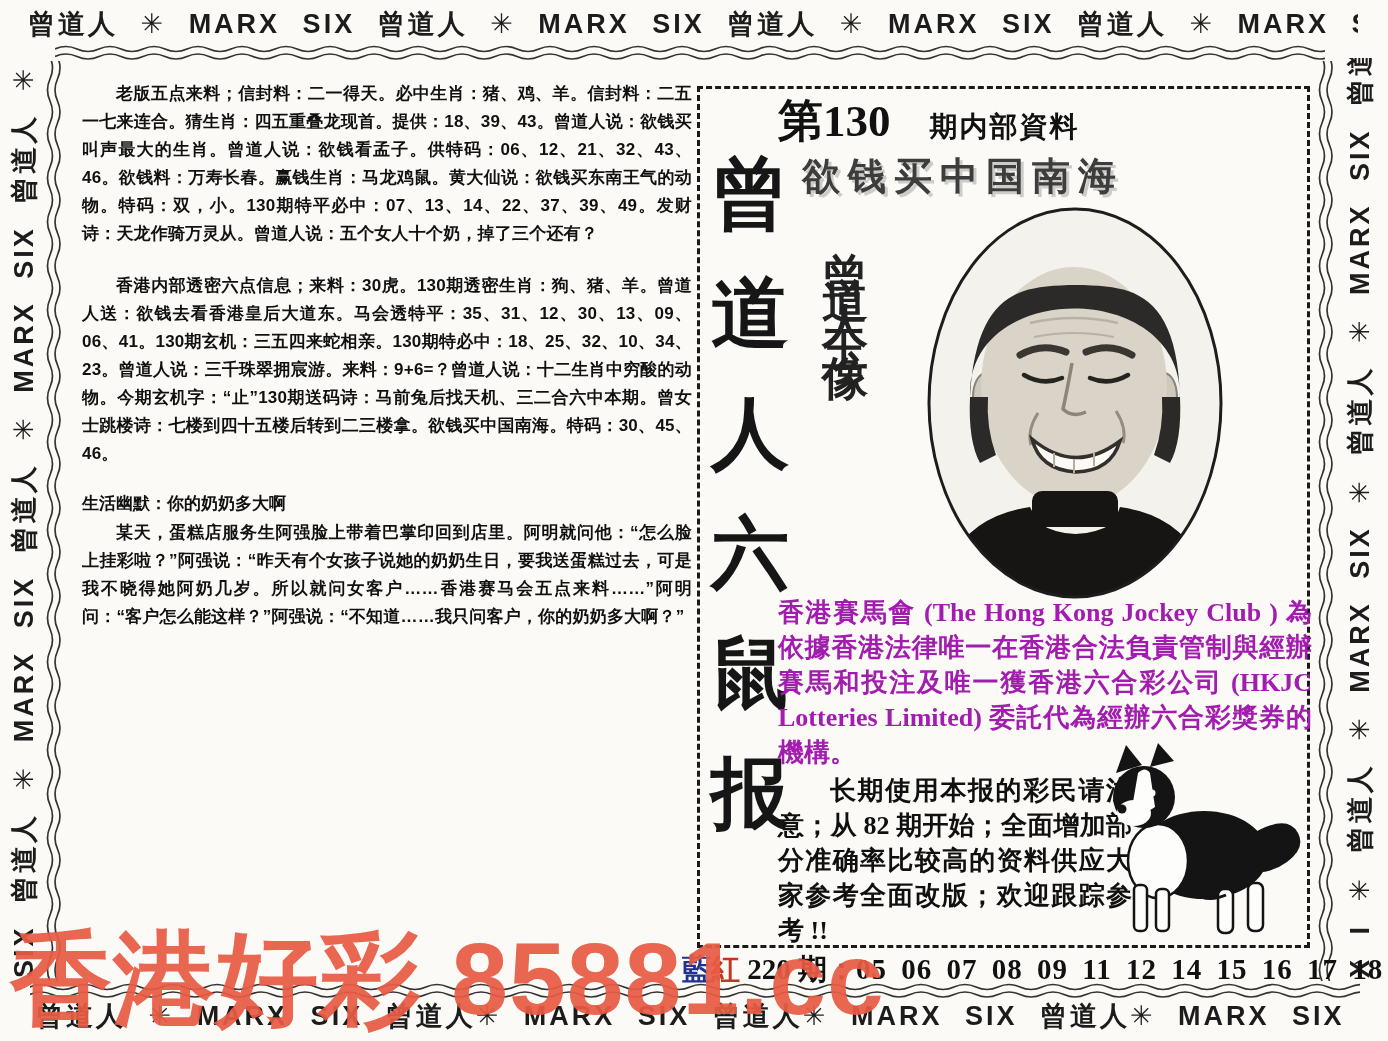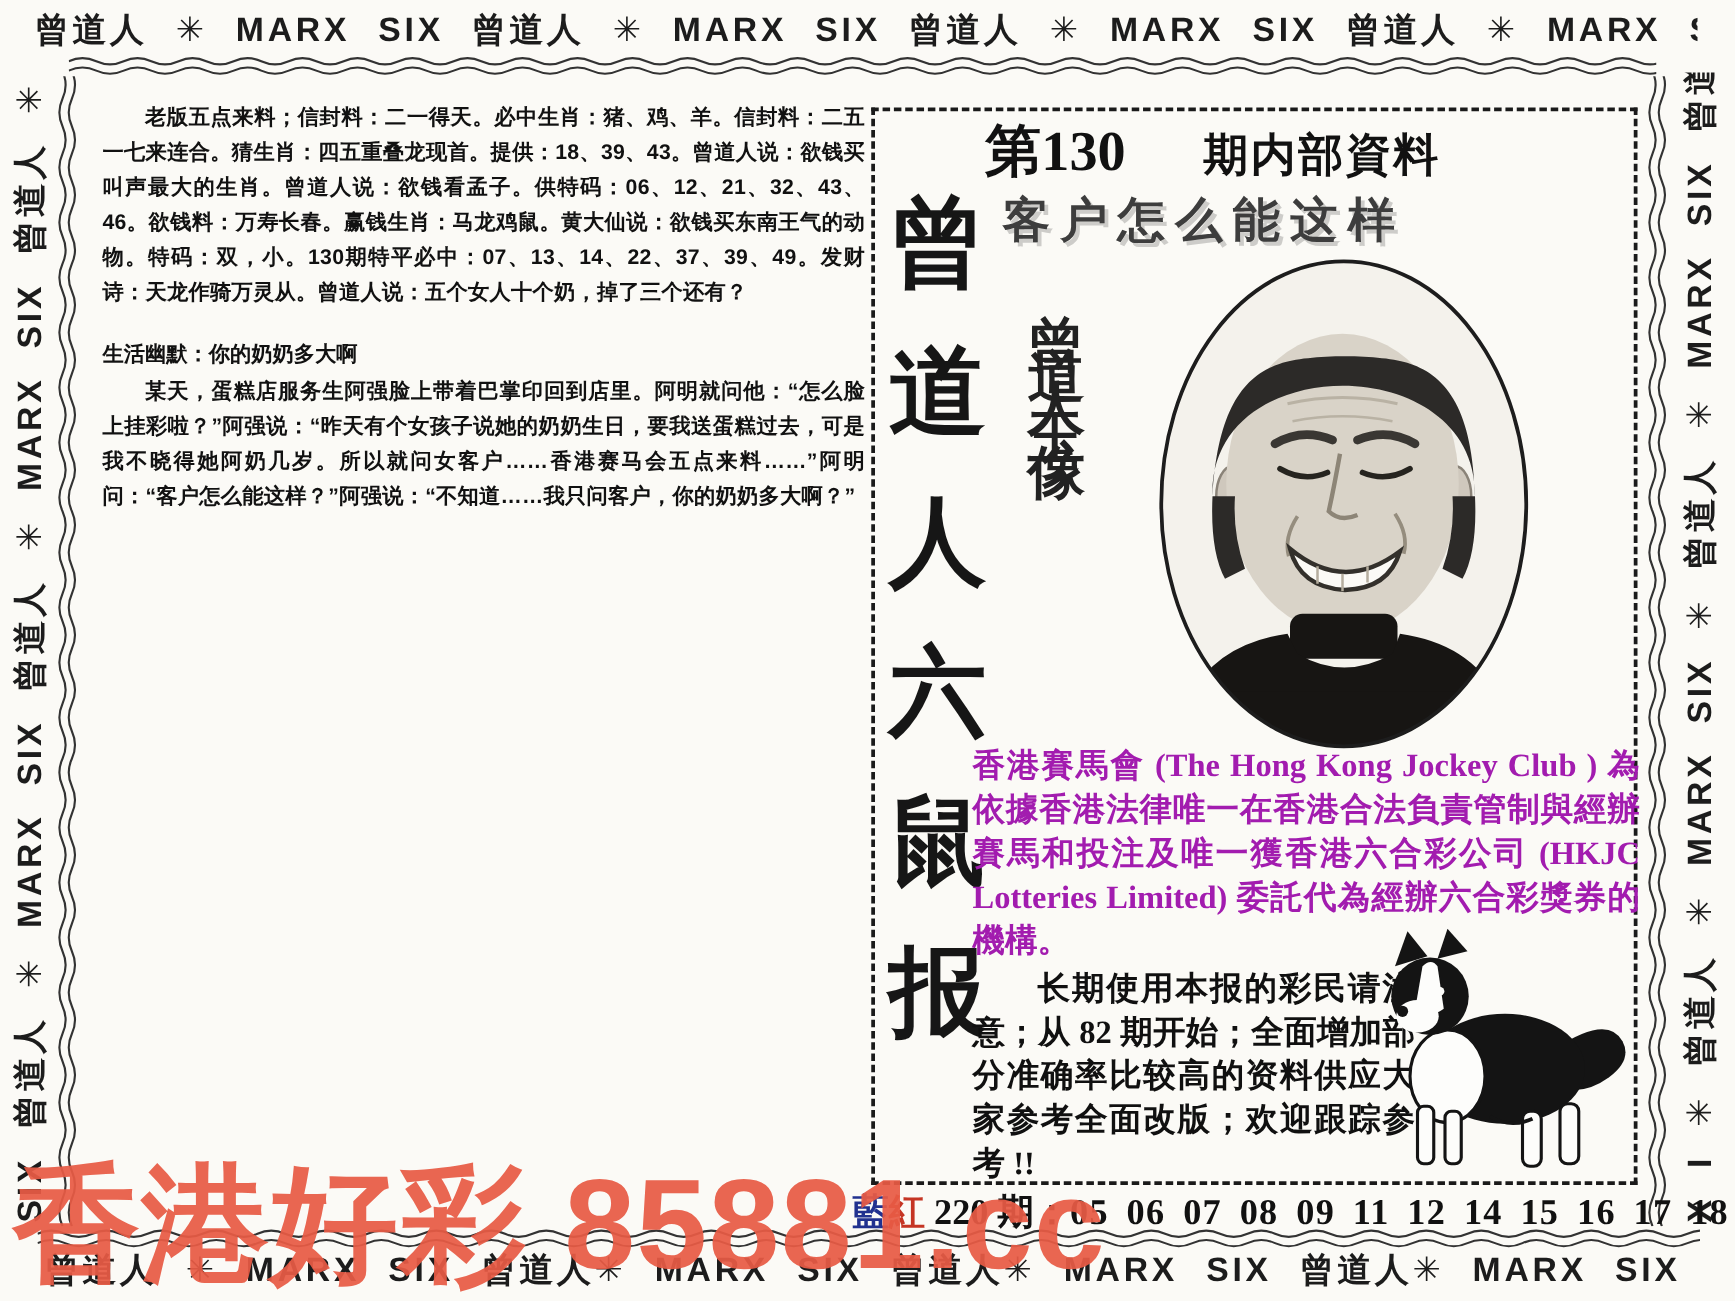--- a/index.html
+++ b/index.html
@@ -25,23 +25,23 @@
   
   .left-col{position:absolute;left:82px;top:80px;width:610px;}
   .left-col p{margin:0 0 24px 0;font-size:17px;line-height:28px;font-weight:700;
       text-align:justify;text-indent:2em;letter-spacing:0.2px;}
   .joke-title{font-size:17px;font-weight:700;margin:12px 0 4px 0;}
   .joke-body{font-size:17px;line-height:28px;font-weight:700;text-align:justify;text-indent:2em;margin:0;}
 
   
   .panel{position:absolute;left:697px;top:86px;width:613px;height:862px;
       border:3px dashed #1a1a1a;box-sizing:border-box;background:transparent;}
-  .panel-title{position:absolute;left:88px;top:2px;display:flex;gap:62px;align-items:baseline;}
+  .panel-title{position:absolute;left:78px;top:2px;display:flex;gap:39px;align-items:baseline;}
   .issue-prefix{font-family:"Liberation Serif","DejaVu Serif",serif;font-size:45px;font-weight:700;}
-  .panel-title-main{font-size:36px;font-weight:900;letter-spacing:2px;}
+  .panel-title-main{font-size:28px;font-weight:900;letter-spacing:2px;}
   .zodiac-line{position:absolute;left:102px;top:62px;font-size:38px;font-weight:800;
       letter-spacing:8px;color:#3d3d3d;text-shadow:3px 3px 0 rgba(40,40,40,0.22);}
   .masthead{position:absolute;left:2px;top:64px;width:96px;display:flex;flex-direction:column;
       gap:40px;align-items:center;}
   .masthead span{font-size:78px;line-height:80px;font-weight:900;color:#161616;}
   .portrait-caption{position:absolute;left:114px;top:126px;writing-mode:vertical-rl;
       font-family:"Liberation Serif","DejaVu Serif",serif;font-size:46px;font-weight:600;
       letter-spacing:26px;color:#222;}
   .portrait{position:absolute;left:222px;top:112px;}
   .jockey-text{position:absolute;left:78px;top:506px;width:534px;
@@ -85,32 +85,33 @@
       <path d="M0 5 q11 -5 22 0 t22 0 t22 0 t22 0 t22 0 t22 0 t22 0 t22 0 t22 0 t22 0 t22 0 t22 0 t22 0 t22 0 t22 0 t22 0 t22 0 t22 0 t22 0 t22 0 t22 0 t22 0 t22 0 t22 0 t22 0 t22 0 t22 0 t22 0 t22 0 t22 0 t22 0 t22 0 t22 0 t22 0 t22 0 t22 0 t22 0 t22 0 t22 0 t22 0 t22 0 t22 0" fill="none" stroke="#333" stroke-width="1.7"></path>
       <path d="M0 12.5 q11 -5 22 0 t22 0 t22 0 t22 0 t22 0 t22 0 t22 0 t22 0 t22 0 t22 0 t22 0 t22 0 t22 0 t22 0 t22 0 t22 0 t22 0 t22 0 t22 0 t22 0 t22 0 t22 0 t22 0 t22 0 t22 0 t22 0 t22 0 t22 0 t22 0 t22 0 t22 0 t22 0 t22 0 t22 0 t22 0 t22 0 t22 0 t22 0 t22 0 t22 0 t22 0 t22 0" fill="none" stroke="#333" stroke-width="1.7"></path>
     </svg>
   <svg class="wave wave-rot wave-right" width="920" height="18">
       <path d="M0 5 q11 -5 22 0 t22 0 t22 0 t22 0 t22 0 t22 0 t22 0 t22 0 t22 0 t22 0 t22 0 t22 0 t22 0 t22 0 t22 0 t22 0 t22 0 t22 0 t22 0 t22 0 t22 0 t22 0 t22 0 t22 0 t22 0 t22 0 t22 0 t22 0 t22 0 t22 0 t22 0 t22 0 t22 0 t22 0 t22 0 t22 0 t22 0 t22 0 t22 0 t22 0 t22 0 t22 0" fill="none" stroke="#333" stroke-width="1.7"></path>
       <path d="M0 12.5 q11 -5 22 0 t22 0 t22 0 t22 0 t22 0 t22 0 t22 0 t22 0 t22 0 t22 0 t22 0 t22 0 t22 0 t22 0 t22 0 t22 0 t22 0 t22 0 t22 0 t22 0 t22 0 t22 0 t22 0 t22 0 t22 0 t22 0 t22 0 t22 0 t22 0 t22 0 t22 0 t22 0 t22 0 t22 0 t22 0 t22 0 t22 0 t22 0 t22 0 t22 0 t22 0 t22 0" fill="none" stroke="#333" stroke-width="1.7"></path>
     </svg>
 
   <div class="left-col">
     <p>老版五点来料；信封料：二一得天。必中生肖：猪、鸡、羊。信封料：二五一七来连合。猜生肖：四五重叠龙现首。提供：18、39、43。曾道人说：欲钱买叫声最大的生肖。曾道人说：欲钱看孟子。供特码：06、12、21、32、43、46。欲钱料：万寿长春。赢钱生肖：马龙鸡鼠。黄大仙说：欲钱买东南王气的动物。特码：双，小。130期特平必中：07、13、14、22、37、39、49。发财诗：天龙作骑万灵从。曾道人说：五个女人十个奶，掉了三个还有？</p>
+    <p>香港内部透密六点信息；来料：30虎。130期透密生肖：狗、猪、羊。曾道人送：欲钱去看香港皇后大道东。马会透特平：35、31、12、30、13、09、06、41。130期玄机：三五四来蛇相亲。130期特必中：18、25、32、10、34、23。曾道人说：三千珠翠拥宸游。来料：9+6=？曾道人说：十二生肖中穷酸的动物。今期玄机字：“止”130期送码诗：马前兔后找天机、三二合六中本期。曾女士跳楼诗：七楼到四十五楼后转到二三楼拿。欲钱买中国南海。特码：30、45、46。</p>
     <div class="joke-title">生活幽默：你的奶奶多大啊</div>
     <p class="joke-body">某天，蛋糕店服务生阿强脸上带着巴掌印回到店里。阿明就问他：“怎么脸上挂彩啦？”阿强说：“昨天有个女孩子说她的奶奶生日，要我送蛋糕过去，可是我不晓得她阿奶几岁。所以就问女客户……香港赛马会五点来料……”阿明问：“客户怎么能这样？”阿强说：“不知道……我只问客户，你的奶奶多大啊？”</p>
   </div>
 
   <div class="panel">
 
     <div class="panel-title">
       <span class="issue-prefix">第130</span>
       <span class="panel-title-main">期内部資料</span>
     </div>
 
-    <div class="zodiac-line">客户怎么能这样</div>
+    <div class="zodiac-line">欲钱买中国南海</div>
 
     <div class="masthead">
       <span>曾</span>
       <span>道</span>
       <span>人</span>
       <span>六</span>
       <span>鼠</span>
       <span>报</span>
     </div>
 

